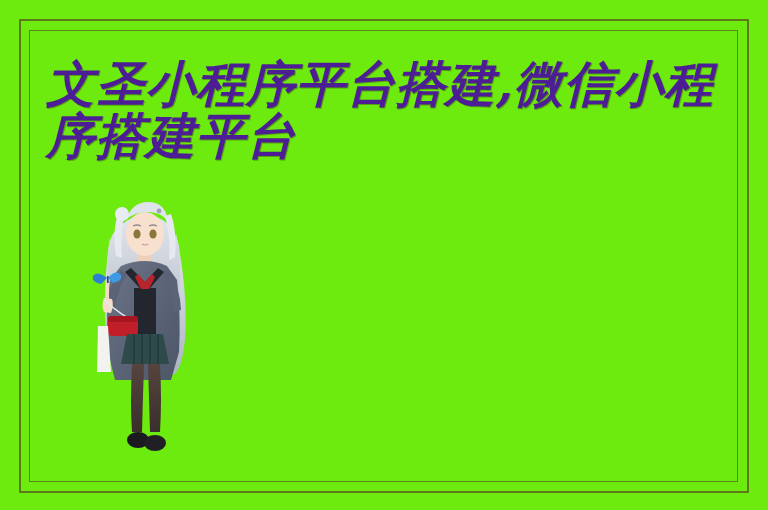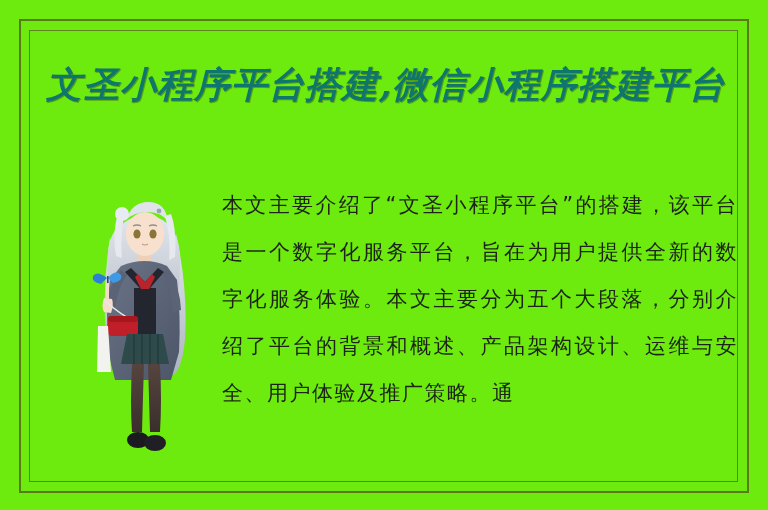--- a/index.html
+++ b/index.html
@@ -43,23 +43,23 @@
     box-sizing: border-box;
     pointer-events: none;
   }
 
   
   .title {
     position: absolute;
     left: 46px;
     top: 58px;
     width: 690px;
-    color: #0f766e;
+    color: #4c1d95;
     font-family: "DejaVu Serif", "Liberation Serif", serif;
-    font-size: 36px;
+    font-size: 49px;
     line-height: 52px;
     font-weight: 700;
     font-style: italic;
     letter-spacing: 1px;
     text-shadow: 1px 1px 0 rgba(60,70,20,.45);
     white-space: normal;
     word-break: break-all;
   }
 
   
@@ -162,15 +162,14 @@
       <path d="M70 156 l0 30 M78 156 l0 30 M86 156 l0 30 M94 156 l0 30" stroke="#24393a" stroke-width="1.4"></path>
 
       <path d="M68 186 q-2 40 0 68 l10 0 q1 -36 2 -68 z" fill="url(#legG)"></path>
       <path d="M84 186 q1 34 2 68 l10 0 q2 -32 0 -68 z" fill="url(#legG)"></path>
 
       <ellipse cx="74" cy="262" rx="11" ry="8" fill="#1b1a20"></ellipse>
       <ellipse cx="91" cy="265" rx="11" ry="8" fill="#211f26"></ellipse>
     </svg>
   </div>
 
-  <div class="body-text">本文主要介绍了“文圣小程序平台”的搭建，该平台是一个数字化服务平台，旨在为用户提供全新的数字化服务体验。本文主要分为五个大段落，分别介绍了平台的背景和概述、产品架构设计、运维与安全、用户体验及推广策略。通</div>
 
 </div>
 
 </body></html>

